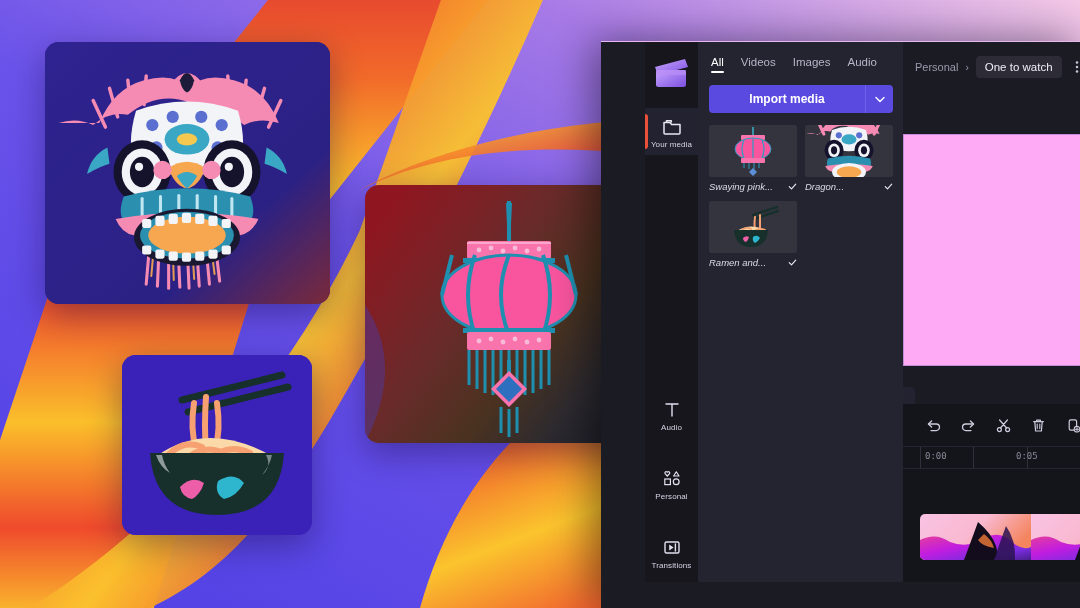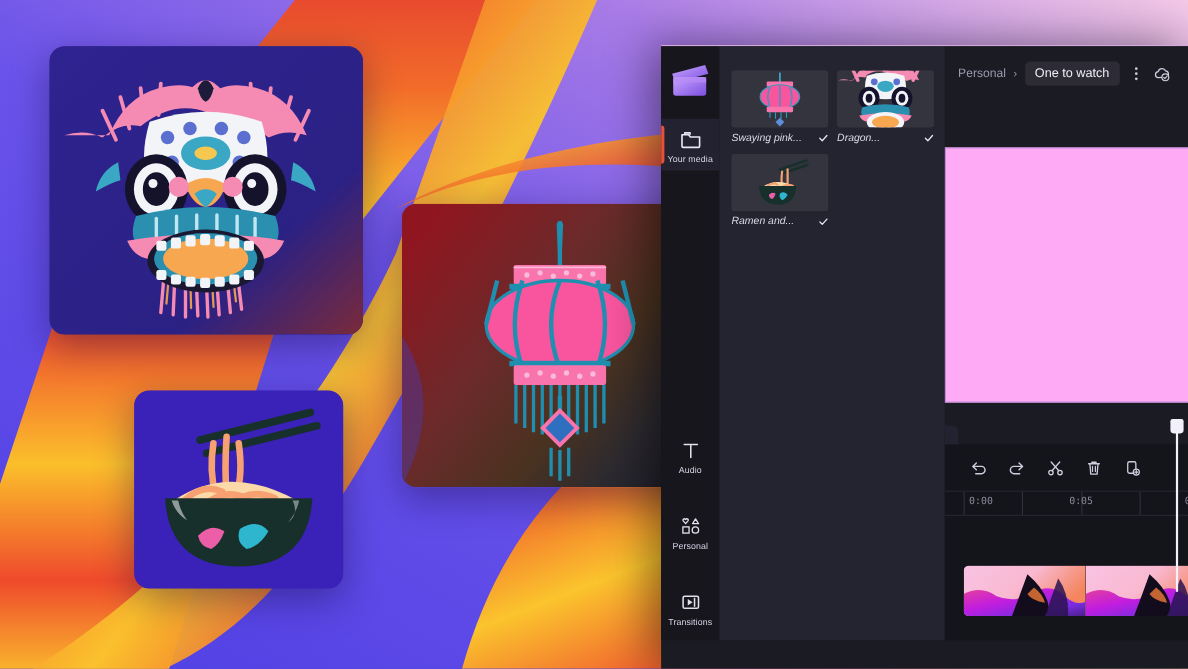--- a/index.html
+++ b/index.html
@@ -35,21 +35,21 @@
   
   #titlebar { height:27px; display:flex; align-items:center; gap:8px;
               padding-left:10px; background:#201f28; }
   #app-logo { width:16px; height:14px; flex:none; }
   #app-title { font-size:11.5px; color:#e8e6ef; letter-spacing:.1px; white-space:nowrap; }
 
   #window-body { display:flex; height:540px; }
 
   
   #rail { width:53px; flex:none; background:#17161d; position:relative;
-          display:flex; flex-direction:column; align-items:center; }
+          display:flex; flex-direction:column; align-items:center;margin-left:44px; }
   #rail-logo { width:40px; height:34px; margin-top:14px; }
   .rail-item { width:53px; padding:9px 0 6px; display:flex; flex-direction:column;
                align-items:center; gap:4px; position:relative; color:#cfcde0; }
   .rail-item.active { background:#232230; }
   .rail-item.active:before { content:""; position:absolute; left:0; top:6px; bottom:6px;
                              width:3px; background:#e8503a; border-radius:0 3px 3px 0; }
   .rail-label { font-size:8px; color:#d6d4e4; letter-spacing:.1px; }
   .rail-ico { width:20px; height:19px; display:block; }
   #rail-top { margin-top:18px; }
   #rail-bottom { margin-top:auto; padding-bottom:6px; }
@@ -439,21 +439,35 @@
             <rect x="3" y="4" width="14" height="11" rx="1.5" fill="none" stroke="#e2e0ee" stroke-width="1.4"></rect>
             <path d="M7.2 6.6 L11.6 9.5 L7.2 12.4 Z" fill="#e2e0ee"></path>
             <path d="M13.4 5.4 V13.6" stroke="#e2e0ee" stroke-width="1.4"></path>
           </svg>
           <span class="rail-label">Transitions</span>
         </div>
       </div>
     </div>
 
     <div id="media-panel">
-
+      <div id="tabs">
+        <div class="tab active">All</div>
+        <div class="tab">Videos</div>
+        <div class="tab">Images</div>
+        <div class="tab">Audio</div>
+      </div>
+
+      <div id="import-row">
+        <div id="import-btn">Import media</div>
+        <div id="import-caret">
+          <svg width="10" height="7" viewBox="0 0 10 7">
+            <path d="M1 1.6 L5 5.4 L9 1.6" fill="none" stroke="#ffffff" stroke-width="1.4" stroke-linecap="round" stroke-linejoin="round"></path>
+          </svg>
+        </div>
+      </div>
 
       <div id="media-grid">
 
         <div class="media-item">
           <div class="media-thumb">
             <svg viewBox="0 0 88 52">
               <rect width="88" height="52" fill="#34343f"></rect>
               <g transform="translate(44,2)">
                 <rect x="-0.8" y="0" width="1.6" height="9" fill="#3aa7c4"></rect>
                 <rect x="-12" y="8" width="24" height="5" rx="1" fill="#f973ad"></rect>

